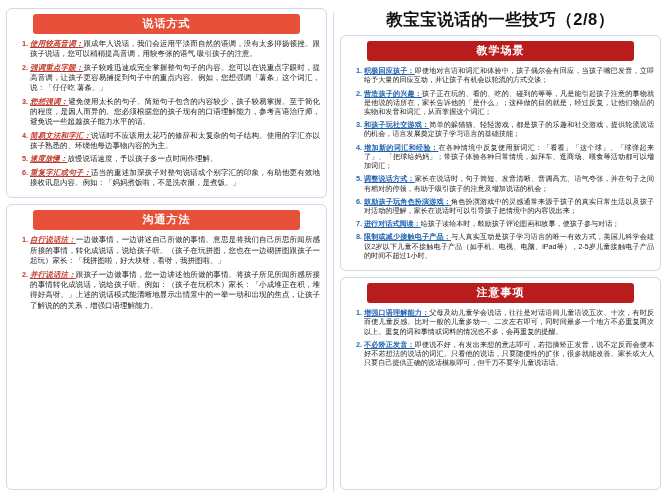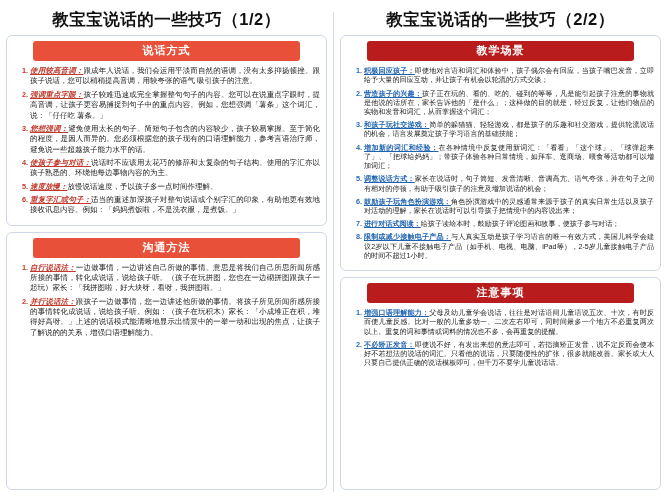--- a/index.html
+++ b/index.html
@@ -85,47 +85,46 @@
   .right-col .card .band{background:#b91c1c;}
   .right-col ol li{font-size:7.1px;line-height:1.3;}
   .left-col ol li{font-size:7.5px;line-height:1.38;}
 </style>
 </head>
 <body>
 
 <div class="page">
 
   <div class="col left-col">
-    <div class="col-title">教宝宝说话的一些技巧（1/2）</div>
 
     <div class="card">
       <div class="band">说话方式</div>
       <ol>
         <li><span class="lbl">使用较高音调：</span><span>跟成年人说话，我们会运用平淡而自然的语调，没有太多抑扬顿挫。跟孩子说话，您可以稍稍提高音调，用较夸张的语气 吸引孩子的注意。</span></li>
         <li><span class="lbl">强调重点字眼：</span><span>孩子较难迅速或完全掌握整句句子的内容。您可以在说重点字眼时，提高音调，让孩子更容易捕捉到句子中的重点内容。例如，您想强调「薯条」这个词汇，说：「仔仔吃 薯条。」</span></li>
         <li><span class="lbl">您想强调：</span><span>避免使用太长的句子。简短句子包含的内容较少，孩子较易掌握。至于简化的程度，是因人而异的。您必须根据您的孩子现有的口语理解能力，参考言语治疗师，避免说一些超越孩子能力水平的话。</span></li>
-        <li><span class="lbl">使孩子参与对话：</span><span>说话时不应该用太花巧的修辞和太复杂的句子结构。使用的字汇亦以孩子熟悉的、环绕他每边事物内容的为主。</span></li>
+        <li><span class="lbl">简易文法和字汇：</span><span>说话时不应该用太花巧的修辞和太复杂的句子结构。使用的字汇亦以孩子熟悉的、环绕他每边事物内容的为主。</span></li>
         <li><span class="lbl">速度放慢：</span><span>放慢说话速度，予以孩子多一点时间作理解。</span></li>
         <li><span class="lbl">重复字汇或句子：</span><span>适当的重述加深孩子对整句说话或个别字汇的印象，有助他更有效地接收讯息内容。例如：「妈妈煮饭啦，不是洗衣服，是煮饭。」</span></li>
       </ol>
     </div>
 
     <div class="card flex-grow">
       <div class="band">沟通方法</div>
       <ol>
         <li><span class="lbl">自行说话法：</span><span>一边做事情，一边讲述自己所做的事情。意思是将我们自己所思所闻所感所接的事情，转化成说话，说给孩子听。（孩子在玩拼图，您也在一边砌拼图跟孩子一起玩）家长：「我拼图啦，好大块呀，看呀，我拼图啦。」</span></li>
         <li><span class="lbl">并行说话法：</span><span>跟孩子一边做事情，您一边讲述他所做的事情。将孩子所见所闻所感所接的事情转化成说话，说给孩子听。例如：（孩子在玩积木）家长：「小成堆正在积，堆得好高呀。」上述的说话模式能清晰地显示出情景中的一举一动和出现的焦点，让孩子了解说的的关系，增强口语理解能力。</span></li>
       </ol>
     </div>
   </div>
 
   <div class="divider"></div>
 
   <div class="col right-col">
-    <div class="col-title">教宝宝说话的一些技巧（2/2）</div>
+    <div class="col-title">教宝宝说话的一些技巧（2/8）</div>
 
     <div class="card">
       <div class="band blue">教学场景</div>
       <ol>
         <li><span class="lbl">积极回应孩子：</span><span>即使地对言语和词汇和体验中，孩子偶尔会有回应，当孩子嘴巴发音，立即给予大量的回应互动，并让孩子有机会以轮流的方式交谈；</span></li>
         <li><span class="lbl">营造孩子的兴趣：</span><span>孩子正在玩的、看的、吃的、碰到的等等，凡是能引起孩子注意的事物就是他说的话所在，家长告诉他的「是什么」；这样做的目的就是，经过反复，让他们物品的实物和发音和词汇，从而掌握这个词汇；</span></li>
         <li><span class="lbl">和孩子玩社交游戏：</span><span>简单的躲猫猫、轻轻游戏，都是孩子的乐趣和社交游戏，提供轮流说话的机会，语言发展奠定孩子学习语言的基础技能；</span></li>
         <li><span class="lbl">增加新的词汇和经验：</span><span>在各种情境中反复使用新词汇：「看看」「这个球」、「球弹起来了」、「把球给妈妈」；带孩子体验各种日常情境，如拜车、逛商场、喂食等活动都可以增加词汇；</span></li>
         <li><span class="lbl">调整说话方式：</span><span>家长在说话时，句子简短、发音清晰、音调高亢、语气夸张，并在句子之间有相对的停顿，有助于吸引孩子的注意及增加说话的机会；</span></li>
         <li><span class="lbl">鼓励孩子玩角色扮演游戏：</span><span>角色扮演游戏中的灵感通常来源于孩子的真实日常生活以及孩子对活动的理解，家长在说话时可以引导孩子把情境中的内容说出来；</span></li>

